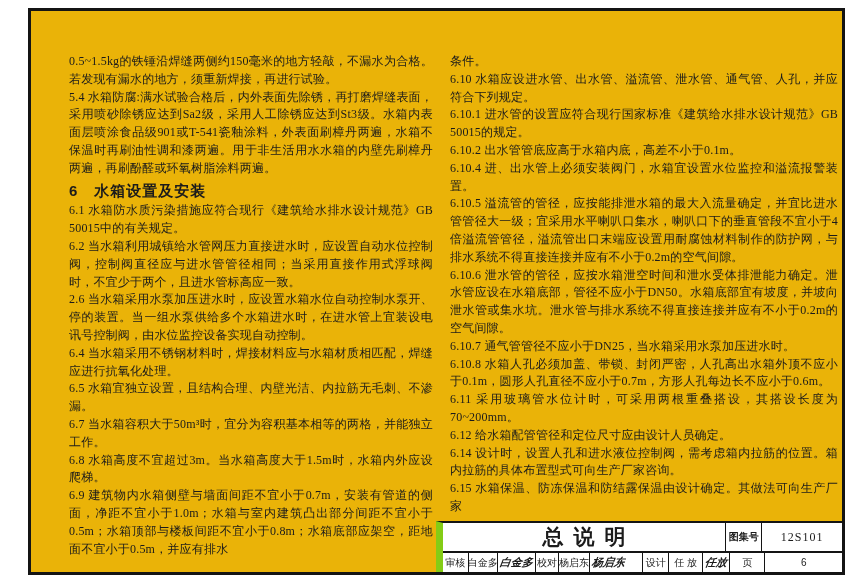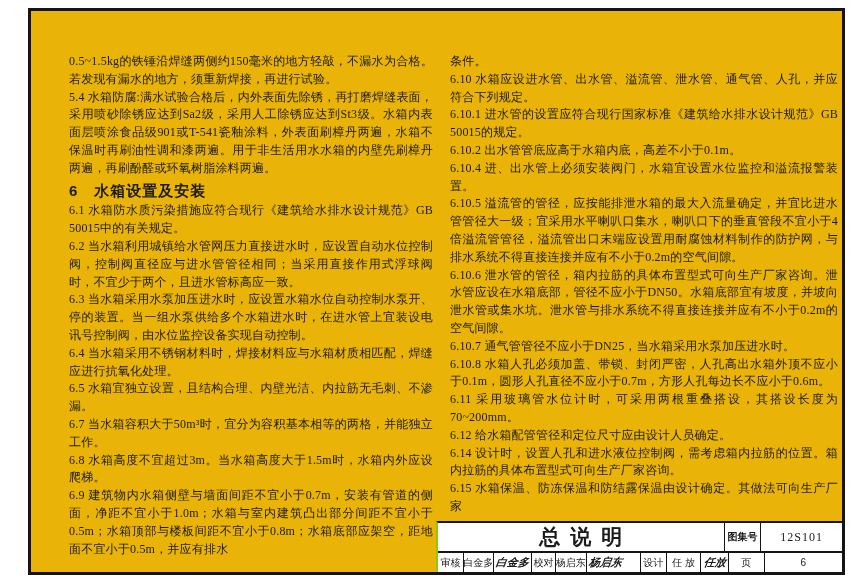--- a/index.html
+++ b/index.html
@@ -33,21 +33,21 @@
     font-size: 15px;
     font-weight: bold;
     margin: 4px 0 3px 0;
     letter-spacing: 1px;
   }
   
   .titleblock {
     position: absolute;
     right: 0; bottom: 0;
     width: 406px; height: 51px;
-    border-left: 2px solid #84cc16;
+    border-left: 7px solid #84cc16;
     border-top: 2px solid #141414;
     background: #ffffff;
     display: flex;
     flex-direction: column;
     font-family: "Liberation Sans", "DejaVu Sans", sans-serif;
   }
   .tb-row1 { flex: 1; display: flex; }
   .tb-row2 { height: 25px; border-top: 2px solid #141414; display: flex; }
   .tb-cell {
     display: flex; align-items: center; justify-content: center;
@@ -81,36 +81,36 @@
 <body>
 
 <div class="frame">
 
   <div class="col col-left">
     <p>0.5~1.5kg的铁锤沿焊缝两侧约150毫米的地方轻敲，不漏水为合格。若发现有漏水的地方，须重新焊接，再进行试验。</p>
     <p>5.4 水箱防腐:满水试验合格后，内外表面先除锈，再打磨焊缝表面，采用喷砂除锈应达到Sa2级，采用人工除锈应达到St3级。水箱内表面层喷涂食品级901或T-541瓷釉涂料，外表面刷樟丹两遍，水箱不保温时再刷油性调和漆两遍。用于非生活用水水箱的内壁先刷樟丹两遍，再刷酚醛或环氧树脂涂料两遍。</p>
     <h2 class="section-heading">6　水箱设置及安装</h2>
     <p>6.1 水箱防水质污染措施应符合现行《建筑给水排水设计规范》GB 50015中的有关规定。</p>
     <p>6.2 当水箱利用城镇给水管网压力直接进水时，应设置自动水位控制阀，控制阀直径应与进水管管径相同；当采用直接作用式浮球阀时，不宜少于两个，且进水管标高应一致。</p>
-    <p>6.3 当水箱采用水泵加压进水时，应设置水箱水位自动控制水泵开、停的装置。当一组水泵供给多个水箱进水时，在进水管上宜装设电讯号控制阀，由水位监控设备实现自动控制。</p>
+    <p>2.6 当水箱采用水泵加压进水时，应设置水箱水位自动控制水泵开、停的装置。当一组水泵供给多个水箱进水时，在进水管上宜装设电讯号控制阀，由水位监控设备实现自动控制。</p>
     <p>6.4 当水箱采用不锈钢材料时，焊接材料应与水箱材质相匹配，焊缝应进行抗氧化处理。</p>
     <p>6.5 水箱宜独立设置，且结构合理、内壁光洁、内拉筋无毛刺、不渗漏。</p>
     <p>6.7 当水箱容积大于50m³时，宜分为容积基本相等的两格，并能独立工作。</p>
     <p>6.8 水箱高度不宜超过3m。当水箱高度大于1.5m时，水箱内外应设爬梯。</p>
     <p>6.9 建筑物内水箱侧壁与墙面间距不宜小于0.7m，安装有管道的侧面，净距不宜小于1.0m；水箱与室内建筑凸出部分间距不宜小于0.5m；水箱顶部与楼板间距不宜小于0.8m；水箱底部应架空，距地面不宜小于0.5m，并应有排水</p>
   </div>
 
   <div class="col col-right">
     <p>条件。</p>
     <p>6.10 水箱应设进水管、出水管、溢流管、泄水管、通气管、人孔，并应符合下列规定。</p>
     <p>6.10.1 进水管的设置应符合现行国家标准《建筑给水排水设计规范》GB 50015的规定。</p>
     <p>6.10.2 出水管管底应高于水箱内底，高差不小于0.1m。</p>
     <p>6.10.4 进、出水管上必须安装阀门，水箱宜设置水位监控和溢流报警装置。</p>
     <p>6.10.5 溢流管的管径，应按能排泄水箱的最大入流量确定，并宜比进水管管径大一级；宜采用水平喇叭口集水，喇叭口下的垂直管段不宜小于4倍溢流管管径，溢流管出口末端应设置用耐腐蚀材料制作的防护网，与排水系统不得直接连接并应有不小于0.2m的空气间隙。</p>
-    <p>6.10.6 泄水管的管径，箱内拉筋的具体布置型式可向生产厂家咨询。泄水管应设在水箱底部，管径不应小于DN50。水箱底部宜有坡度，并坡向泄水管或集水坑。泄水管与排水系统不得直接连接并应有不小于0.2m的空气间隙。</p>
+    <p>6.10.6 泄水管的管径，应按水箱泄空时间和泄水受体排泄能力确定。泄水管应设在水箱底部，管径不应小于DN50。水箱底部宜有坡度，并坡向泄水管或集水坑。泄水管与排水系统不得直接连接并应有不小于0.2m的空气间隙。</p>
     <p>6.10.7 通气管管径不应小于DN25，当水箱采用水泵加压进水时。</p>
     <p>6.10.8 水箱人孔必须加盖、带锁、封闭严密，人孔高出水箱外顶不应小于0.1m，圆形人孔直径不应小于0.7m，方形人孔每边长不应小于0.6m。</p>
     <p>6.11 采用玻璃管水位计时，可采用两根重叠搭设，其搭设长度为70~200mm。</p>
     <p>6.12 给水箱配管管径和定位尺寸应由设计人员确定。</p>
     <p>6.14 设计时，设置人孔和进水液位控制阀，需考虑箱内拉筋的位置。箱内拉筋的具体布置型式可向生产厂家咨询。</p>
     <p>6.15 水箱保温、防冻保温和防结露保温由设计确定。其做法可向生产厂家</p>
   </div>
 
   <div class="titleblock">
     <div class="tb-row1">

